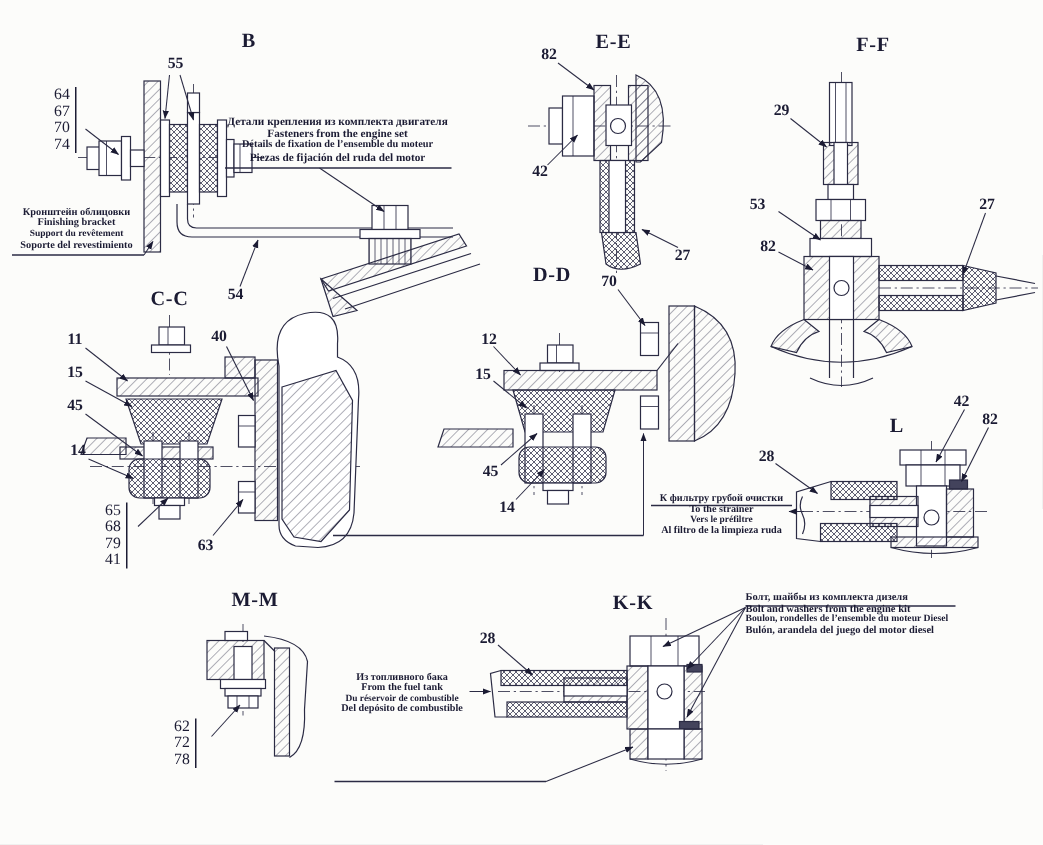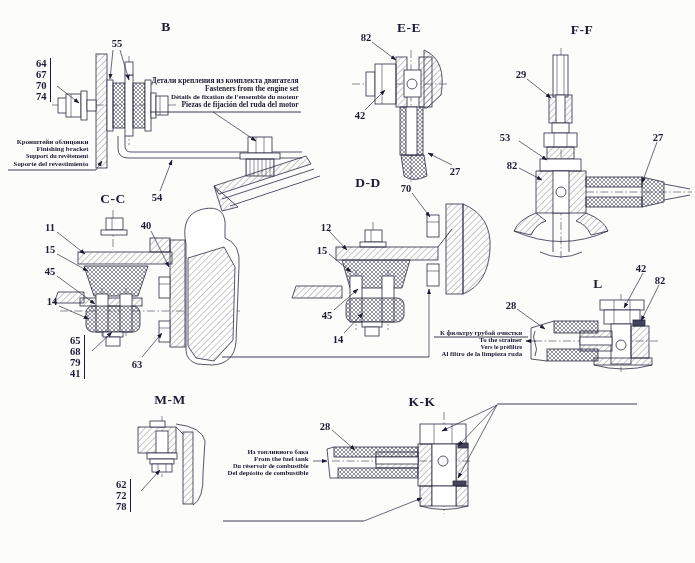--- a/index.html
+++ b/index.html
@@ -15,23 +15,23 @@
   .cb{fill:url(#c)}
   .dk{fill:#43435c}
   .cl{stroke-width:.55;stroke-dasharray:8 2.5 1.5 2.5;fill:none}
   .ld{fill:none;stroke-width:.7;marker-end:url(#arr)}
   .ul{stroke-width:.9}
   .thin{stroke-width:.55}
   #arr path{stroke:none;fill:#1b1b33}
   .ttl{position:absolute;transform:translate(-50%,-50%);font-weight:bold;font-size:13.5px;
        letter-spacing:.5px;white-space:nowrap}
   .lab{position:absolute;transform:translate(-50%,-50%);font-weight:bold;font-size:10.5px;white-space:nowrap}
-  .stack{position:absolute;font-weight:bold;font-size:10.5px;line-height:11px;text-align:right;
+  .stack{position:absolute;font-weight:normal;font-size:10.5px;line-height:11px;text-align:right;
          padding-right:3px;border-right:1.2px solid #1b1b33}
-  .ann{position:absolute;transform:translate(-50%,0);font-weight:bold;line-height:1.08;text-align:right}
+  .ann{position:absolute;transform:translate(-50%,0);font-weight:bold;line-height:1.08;text-align:center}
   .ann div{white-space:nowrap}
   .ann .f3{font-size:.92em}
   .ann-left{transform:none;text-align:left}
 </style>
 </head>
 <body>
 
 <div class="canvas">
 
 <svg width="695" height="563" viewBox="0 0 695 563">
@@ -357,20 +357,26 @@
 </div>
 
 
 <div class="ann" style="left:481px;top:329px;font-size:6.8px">
   <div>К фильтру грубой очистки</div>
   <div>To the strainer</div>
   <div class="f3">Vers le préfiltre</div>
   <div>Al filtro de la limpieza ruda</div>
 </div>
 
+<div class="ann ann-left" style="left:497px;top:395px;font-size:7px">
+  <div>Болт, шайбы из комплекта дизеля</div>
+  <div>Bolt and washers from the engine kit</div>
+  <div class="f3">Boulon, rondelles de l’ensemble du moteur Diesel</div>
+  <div>Bulón, arandela del juego del motor diesel</div>
+</div>
 
 <div class="ann" style="left:268px;top:448px;font-size:6.8px">
   <div>Из топливного бака</div>
   <div>From the fuel tank</div>
   <div class="f3">Du réservoir de combustible</div>
   <div>Del depósito de combustible</div>
 </div>
 
 
 </div>

